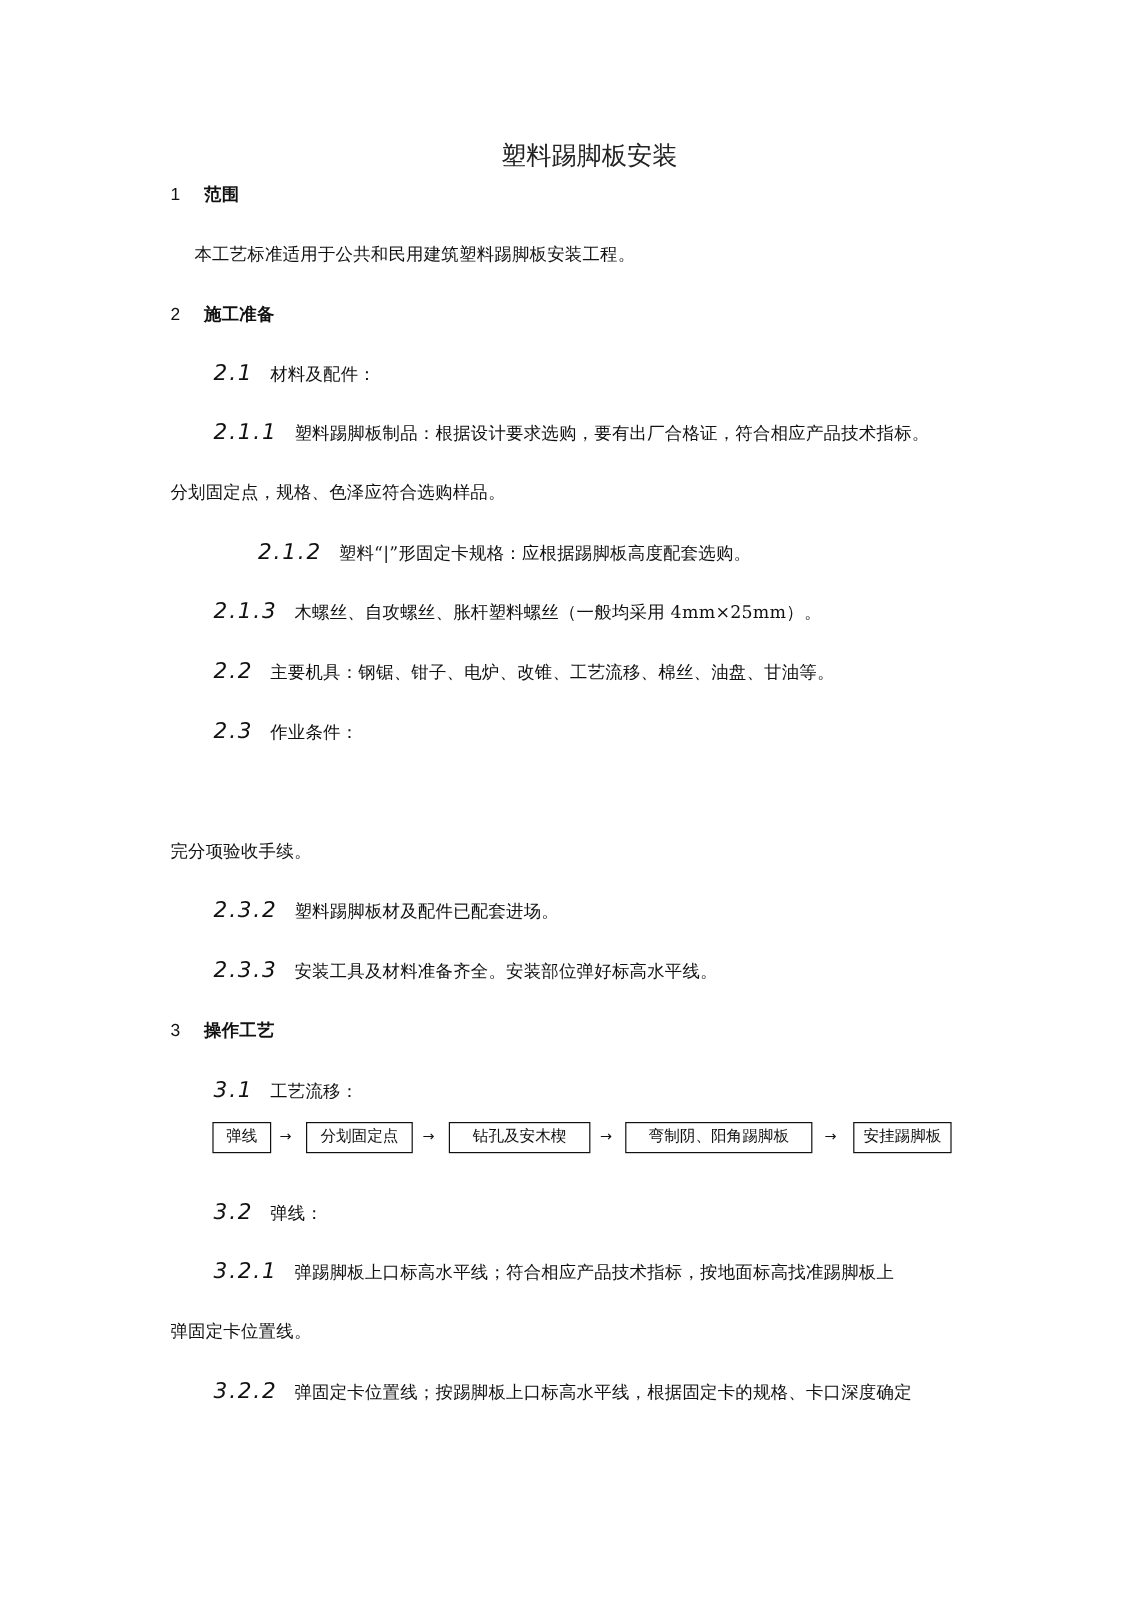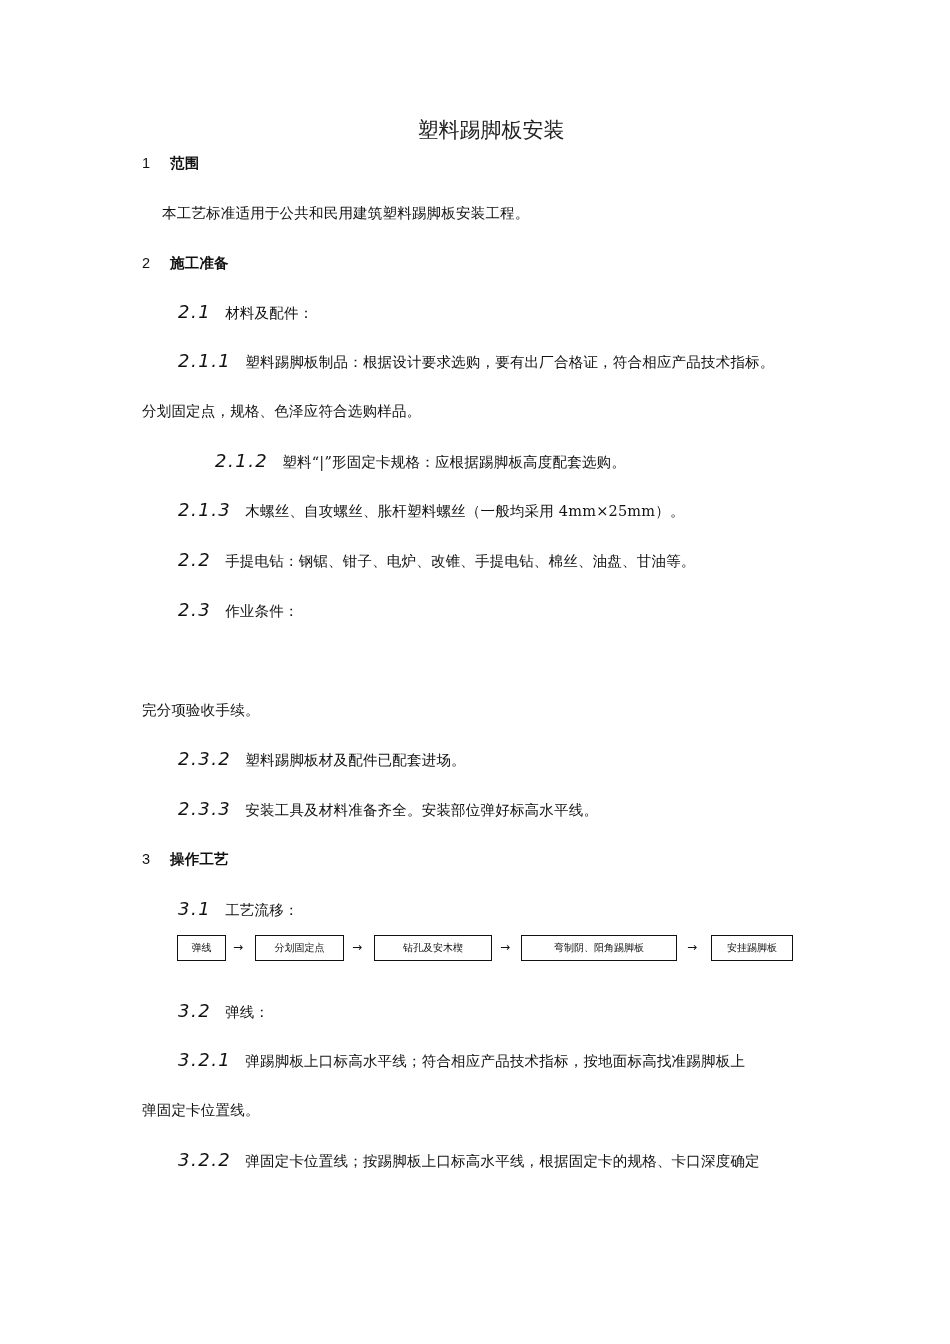--- a/index.html
+++ b/index.html
@@ -61,21 +61,21 @@
       left: 0;
       width: 950px;
       height: 28px;
     }
     .flow-box {
       position: absolute;
       top: 0;
       height: 26px;
       border: 1px solid #111;
       box-sizing: border-box;
-      font-size: 10px;
+      font-size: 13px;
       line-height: 24px;
       text-align: center;
       background: #fff;
       white-space: nowrap;
     }
     .flow-arrow {
       position: absolute;
       top: 2px;
       font-size: 12px;
       line-height: 20px;
@@ -109,21 +109,21 @@
 
   <div class="line" style="left:178px; top:451px;margin-left:37px;">
     <span class="num2">2.1.2</span><span>塑料“|”形固定卡规格：应根据踢脚板高度配套选购。</span>
   </div>
 
   <div class="line" style="left:178px; top:500px;">
     <span class="num2">2.1.3</span><span>木螺丝、自攻螺丝、胀杆塑料螺丝（一般均采用 4mm×25mm）。</span>
   </div>
 
   <div class="line" style="left:178px; top:550px;">
-    <span class="num2">2.2</span><span>手提电钻：钢锯、钳子、电炉、改锥、手提电钻、棉丝、油盘、甘油等。</span>
+    <span class="num2">2.2</span><span>主要机具：钢锯、钳子、电炉、改锥、工艺流移、棉丝、油盘、甘油等。</span>
   </div>
 
   <div class="line" style="left:178px; top:600px;">
     <span class="num2">2.3</span><span>作业条件：</span>
   </div>
 
   <div class="line" style="left:142px; top:700px;">完分项验收手续。</div>
 
   <div class="line" style="left:178px; top:749px;">
     <span class="num2">2.3.2</span><span>塑料踢脚板材及配件已配套进场。</span>

